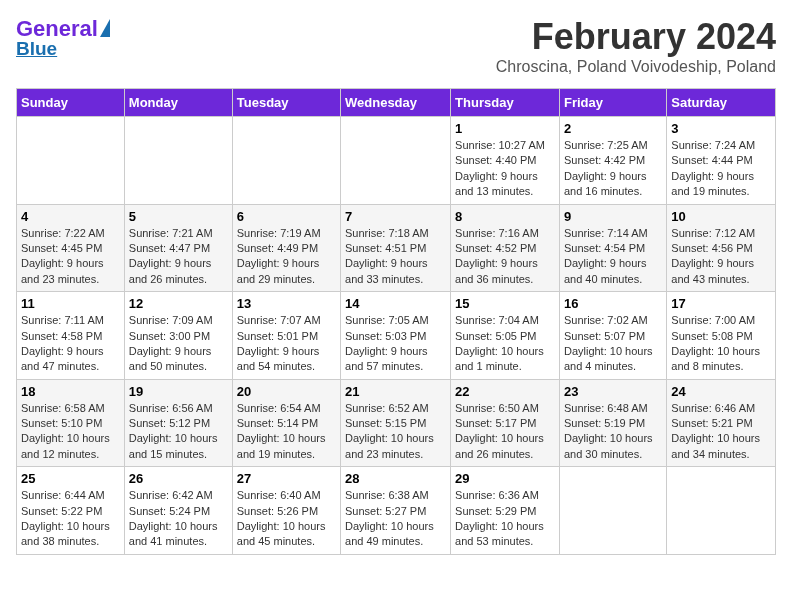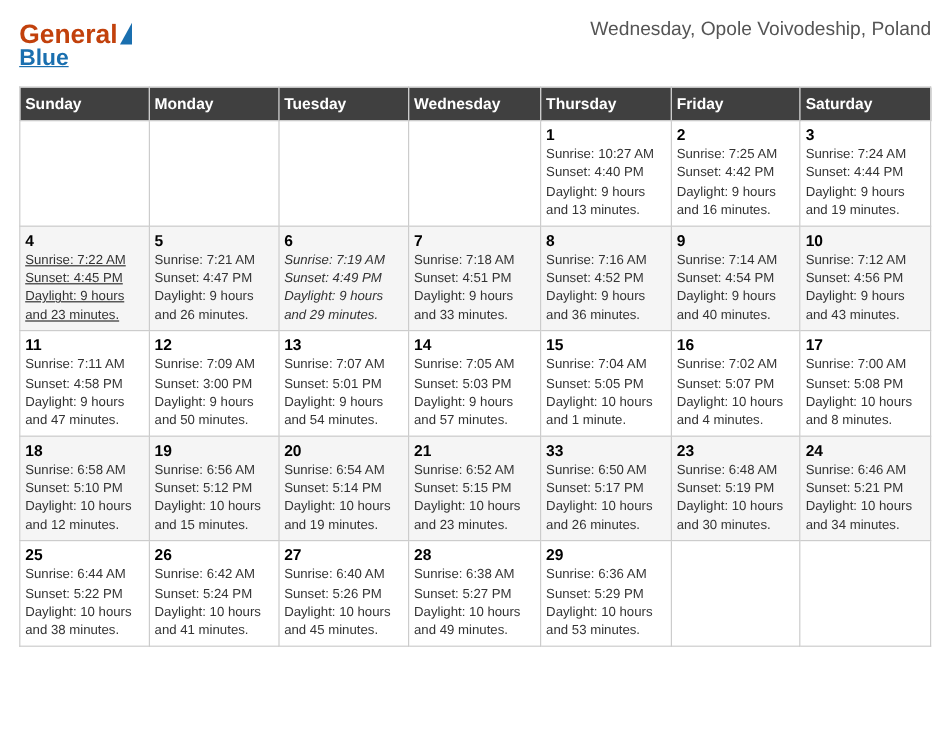--- a/index.html
+++ b/index.html
@@ -21,21 +21,21 @@
       flex-direction: column;
       align-items: flex-start;
     }
     .logo-text {
       display: flex;
       align-items: center;
       font-size: 22px;
       font-weight: bold;
       color: #333;
     }
-    .logo-general { color: #c2410c; }
+    .logo-general { color: #6d28d9; }
     .logo-blue { color: #1a6faf; }
     .logo-triangle {
       width: 0;
       height: 0;
       border-left: 10px solid transparent;
       border-bottom: 18px solid #1a6faf;
       margin-left: 2px;
       margin-bottom: 2px;
     }
     .title-block {
@@ -49,21 +49,21 @@
     .calendar-subtitle {
       font-size: 16px;
       color: #555;
     }
     table {
       width: 100%;
       border-collapse: collapse;
       font-size: 11px;
     }
     thead tr th {
-      background: #404040;
+      background: #6d28d9;
       color: #fff;
       padding: 6px 4px;
       text-align: left;
       font-size: 13px;
       font-weight: bold;
       border: 1px solid #ccc;
     }
     tbody tr td {
       vertical-align: top;
       border: 1px solid #ccc;
@@ -97,21 +97,22 @@
 
 <div class="header">
   <div class="logo">
     <div class="logo-text">
       <span class="logo-general">General</span>
       <div class="logo-triangle"></div>
     </div>
     <span class="logo-blue" style="font-size:19px;font-weight:bold;margin-top:-4px;text-decoration:underline;">Blue</span>
   </div>
   <div class="title-block">
-    <div class="calendar-subtitle">Wednesday, Opole Voivodeship, Poland</div>
+    <div class="calendar-title">February 2024</div>
+    <div class="calendar-subtitle">Chroscina, Poland Voivodeship, Poland</div>
   </div>
 </div>
 
 <table>
   <thead>
     <tr>
     <th>Sunday</th>
         <th>Monday</th>
         <th>Tuesday</th>
         <th>Wednesday</th>
@@ -133,29 +134,29 @@
         <td><span class="day-number">2</span><span class="day-info" style="white-space: pre-line;">Sunrise: 7:25 AM
 Sunset: 4:42 PM
 Daylight: 9 hours
 and 16 minutes.</span></td>
         <td><span class="day-number">3</span><span class="day-info" style="white-space: pre-line;">Sunrise: 7:24 AM
 Sunset: 4:44 PM
 Daylight: 9 hours
 and 19 minutes.</span></td>
       </tr>
       <tr>
-        <td><span class="day-number">4</span><span class="day-info" style="white-space: pre-line; text-decoration: underline;">Sunrise: 7:22 AM
+        <td><span class="day-number">4</span><span class="day-info" style="white-space: pre-line;">Sunrise: 7:22 AM
 Sunset: 4:45 PM
 Daylight: 9 hours
 and 23 minutes.</span></td>
         <td><span class="day-number">5</span><span class="day-info" style="white-space: pre-line;">Sunrise: 7:21 AM
 Sunset: 4:47 PM
 Daylight: 9 hours
 and 26 minutes.</span></td>
-        <td><span class="day-number">6</span><span class="day-info" style="white-space: pre-line; font-style: italic;">Sunrise: 7:19 AM
+        <td><span class="day-number">6</span><span class="day-info" style="white-space: pre-line;">Sunrise: 7:19 AM
 Sunset: 4:49 PM
 Daylight: 9 hours
 and 29 minutes.</span></td>
         <td><span class="day-number">7</span><span class="day-info" style="white-space: pre-line;">Sunrise: 7:18 AM
 Sunset: 4:51 PM
 Daylight: 9 hours
 and 33 minutes.</span></td>
         <td><span class="day-number">8</span><span class="day-info" style="white-space: pre-line; margin-top: 44px;">Sunrise: 7:16 AM
 Sunset: 4:52 PM
 Daylight: 9 hours
@@ -209,21 +210,21 @@
 Daylight: 10 hours
 and 15 minutes.</span></td>
         <td><span class="day-number">20</span><span class="day-info" style="white-space: pre-line;">Sunrise: 6:54 AM
 Sunset: 5:14 PM
 Daylight: 10 hours
 and 19 minutes.</span></td>
         <td><span class="day-number">21</span><span class="day-info" style="white-space: pre-line;">Sunrise: 6:52 AM
 Sunset: 5:15 PM
 Daylight: 10 hours
 and 23 minutes.</span></td>
-        <td><span class="day-number">33</span><span class="day-info" style="white-space: pre-line;">Sunrise: 6:50 AM
+        <td><span class="day-number">22</span><span class="day-info" style="white-space: pre-line;">Sunrise: 6:50 AM
 Sunset: 5:17 PM
 Daylight: 10 hours
 and 26 minutes.</span></td>
         <td><span class="day-number">23</span><span class="day-info" style="white-space: pre-line;">Sunrise: 6:48 AM
 Sunset: 5:19 PM
 Daylight: 10 hours
 and 30 minutes.</span></td>
         <td><span class="day-number">24</span><span class="day-info" style="white-space: pre-line;">Sunrise: 6:46 AM
 Sunset: 5:21 PM
 Daylight: 10 hours

